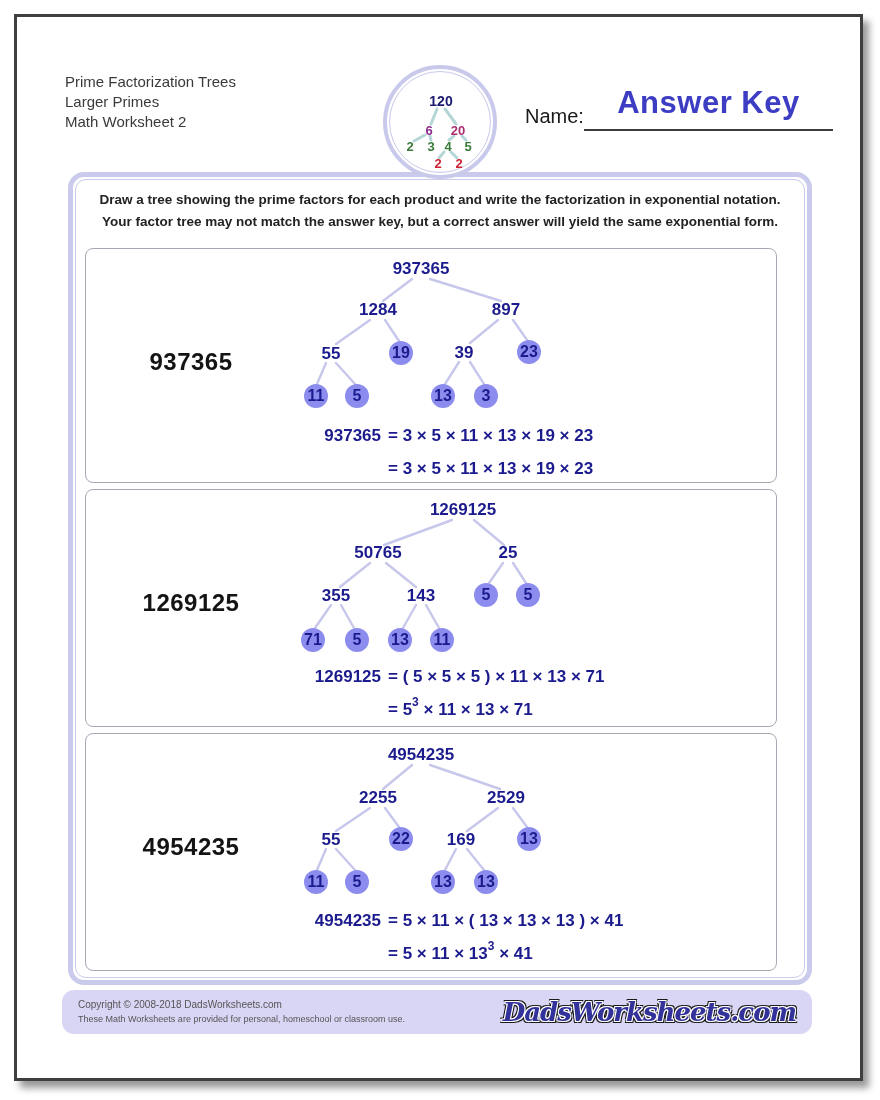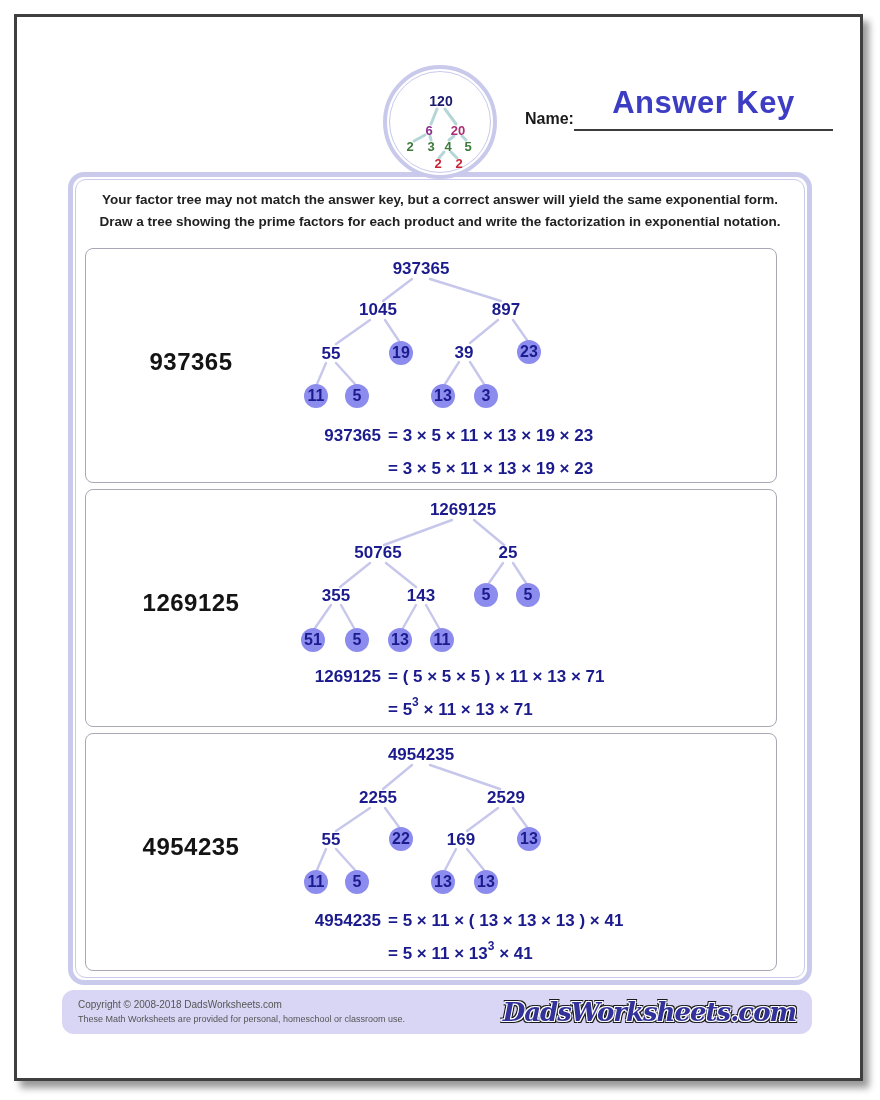--- a/index.html
+++ b/index.html
@@ -5,21 +5,21 @@
   * { margin:0; padding:0; box-sizing:border-box; }
   html,body { width:880px; height:1100px; background:#ffffff; font-family:"Liberation Sans", sans-serif; }
   .page {
     position:absolute; left:14px; top:14px; width:849px; height:1067px;
     background:#ffffff; border:3px solid #3f3f3f;
     box-shadow:6px 7px 7px #9a9a9a;
   }
   
   .title-block { position:absolute; left:48px; top:55px; font-size:15px; color:#3a3a3a; line-height:20px; }
   .name-area { position:absolute; left:508px; top:68px; width:308px; display:flex; align-items:flex-end; }
-  .name-label { font-size:16px; font-weight:bold; color:#1a1a1a; padding-bottom:3px; }
+  .name-label { font-size:20px; font-weight:normal; color:#1a1a1a; padding-bottom:3px; }
   .name-line { flex:1; border-bottom:2px solid #3c3c3c; text-align:center; padding-bottom:8px; }
   .answer-key { font-size:31px; font-weight:bold; color:#3d3dc4; letter-spacing:0.5px; }
   
   .logo-circle {
     position:absolute; left:366px; top:48px; width:114px; height:114px;
     border:4px solid #c9c9ec; border-radius:50%; background:#fff; z-index:5;
   }
   .logo-inner { position:absolute; inset:2px; border:1px solid #c9c9ec; border-radius:50%; }
   .logo-svg { position:absolute; left:0; top:0; }
   .lnum { position:absolute; transform:translate(-50%,-50%); font-weight:bold; font-size:13px; }
@@ -63,20 +63,25 @@
   .dw-logo { font-family:"DejaVu Serif", serif; font-style:italic; font-weight:bold;
     font-size:26px; color:#32329a; letter-spacing:-1px; padding-right:4px;
     text-shadow:-1px -1px 0 #fff, 1px -1px 0 #fff, -1px 1px 0 #fff, 1px 1px 0 #fff,
       -2px -2px 0 #1a1a1a, 2px -2px 0 #1a1a1a, -2px 2px 0 #1a1a1a, 2px 2px 0 #1a1a1a; }
 </style>
 </head>
 <body>
 
 <div class="page">
 
+  <div class="title-block">
+    <div>Prime Factorization Trees</div>
+    <div>Larger Primes</div>
+    <div>Math Worksheet 2</div>
+  </div>
 
   <div class="name-area">
     <span class="name-label">Name:</span>
     <span class="name-line">
       <span class="answer-key">Answer Key</span>
     </span>
   </div>
 
   <div class="logo-circle">
     <div class="logo-inner"></div>
@@ -99,40 +104,40 @@
     <span class="lnum green" style="left:81px;top:77px">5</span>
     <span class="lnum red" style="left:51px;top:94px">2</span>
     <span class="lnum red" style="left:72px;top:94px">2</span>
   </div>
 
   <div class="wrapper">
     <div class="wrapper-inner"></div>
   </div>
 
   <div class="instructions">
+    <div>Draw a tree showing the prime factors for each product and write the factorization in exponential notation.</div>
     <div>Your factor tree may not match the answer key, but a correct answer will yield the same exponential form.</div>
-    <div>Draw a tree showing the prime factors for each product and write the factorization in exponential notation.</div>
   </div>
 
   <div class="problem p1">
     <div class="big-label">937365</div>
     <svg class="edges" width="692" height="235">
       <line x1="326" y1="30" x2="297" y2="52"></line>
         <line x1="344" y1="30" x2="415" y2="52"></line>
       <line x1="284" y1="71" x2="250" y2="95"></line>
         <line x1="299" y1="71" x2="313" y2="92"></line>
       <line x1="412" y1="71" x2="384" y2="94"></line>
         <line x1="427" y1="71" x2="441" y2="91"></line>
       <line x1="240" y1="114" x2="231" y2="135"></line>
         <line x1="250" y1="114" x2="269" y2="135"></line>
       <line x1="373" y1="113" x2="359" y2="135"></line>
         <line x1="384" y1="113" x2="398" y2="135"></line>
     </svg>
     <div class="node" style="left:335px;top:20px">937365</div>
-    <div class="node" style="left:292px;top:61px">1045</div>
+    <div class="node" style="left:292px;top:61px">1284</div>
     <div class="node" style="left:420px;top:61px">897</div>
     <div class="node" style="left:245px;top:105px">55</div>
     <div class="node prime" style="left:315px;top:104px">19</div>
     <div class="node" style="left:378px;top:104px">39</div>
     <div class="node prime" style="left:443px;top:103px">23</div>
     <div class="node prime" style="left:230px;top:147px">11</div>
     <div class="node prime" style="left:271px;top:147px">5</div>
     <div class="node prime" style="left:357px;top:147px">13</div>
     <div class="node prime" style="left:400px;top:147px">3</div>
     <div class="eq">
@@ -157,21 +162,21 @@
       <line x1="330" y1="115" x2="317" y2="138"></line>
         <line x1="340" y1="115" x2="353" y2="138"></line>
     </svg>
     <div class="node" style="left:377px;top:20px">1269125</div>
     <div class="node" style="left:292px;top:63px">50765</div>
     <div class="node" style="left:422px;top:63px">25</div>
     <div class="node" style="left:250px;top:106px">355</div>
     <div class="node" style="left:335px;top:106px">143</div>
     <div class="node prime" style="left:400px;top:105px">5</div>
     <div class="node prime" style="left:442px;top:105px">5</div>
-    <div class="node prime" style="left:227px;top:150px">51</div>
+    <div class="node prime" style="left:227px;top:150px">71</div>
     <div class="node prime" style="left:271px;top:150px">5</div>
     <div class="node prime" style="left:314px;top:150px">13</div>
     <div class="node prime" style="left:356px;top:150px">11</div>
     <div class="eq">
       <span class="lhs">1269125</span>
       <span>= ( 5 × 5 × 5 ) × 11 × 13 × 71</span>
       <span class="lhs"></span>
       <span><span>= 5</span><sup>3</sup><span> × 11 × 13 × 71</span></span>
     </div>
   </div>

